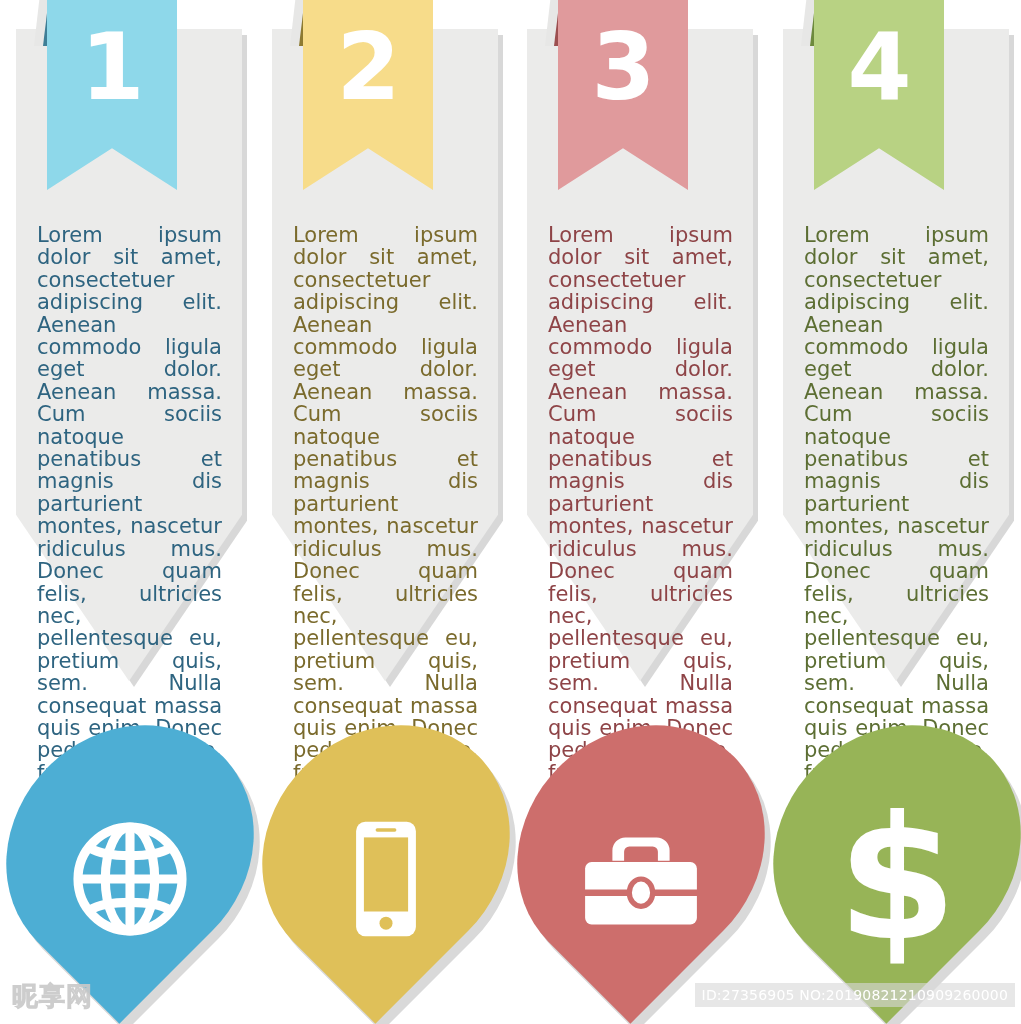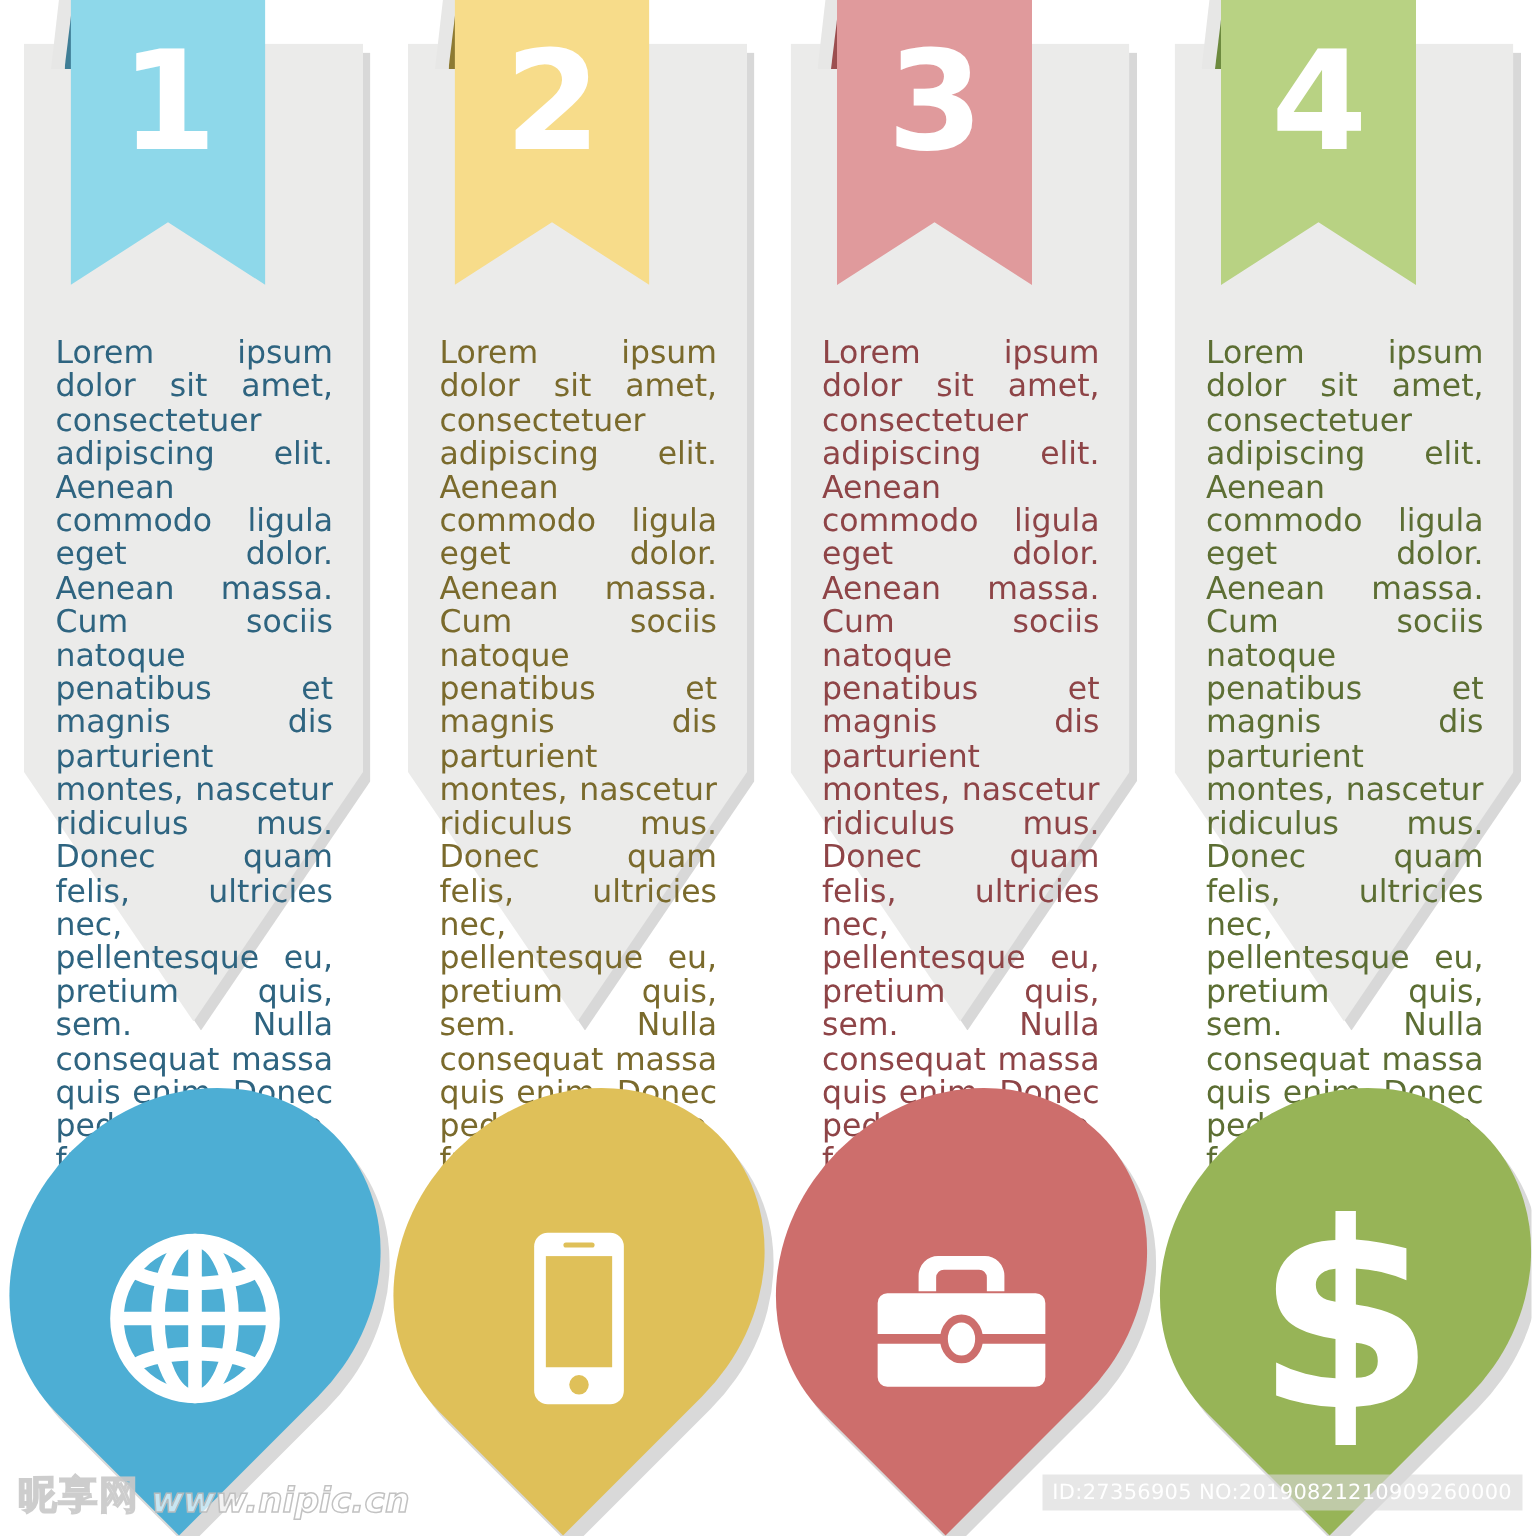--- a/index.html
+++ b/index.html
@@ -307,16 +307,15 @@
         <div class="drop" style="background: rgb(151, 180, 87);"></div>
         <div class="drop-icon">
           <span class="dollar">$</span>
         </div>
       </div>
     </div>
   </div>
 
 <div id="watermark-left">
   <span class="wm-cn">昵享网</span>
-  <span class="wm-url">www.nipic.cn</span>
 </div>
 
 <div id="watermark-right">ID:27356905 NO:20190821210909260000</div>
 
 </body></html>

